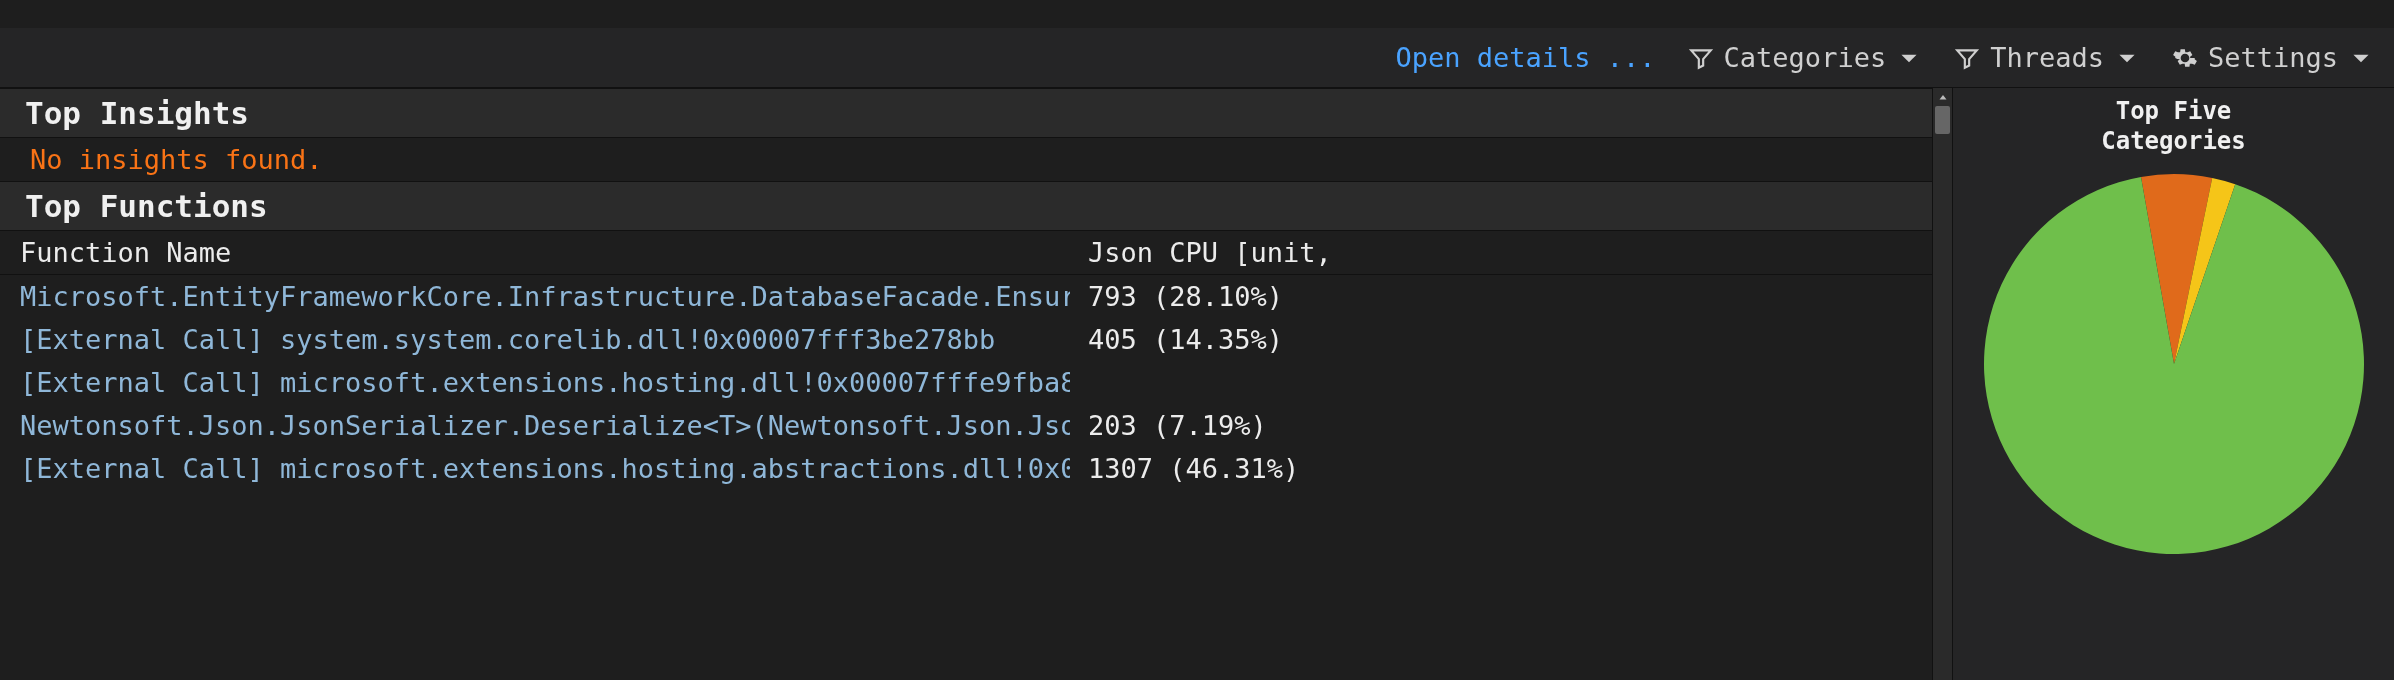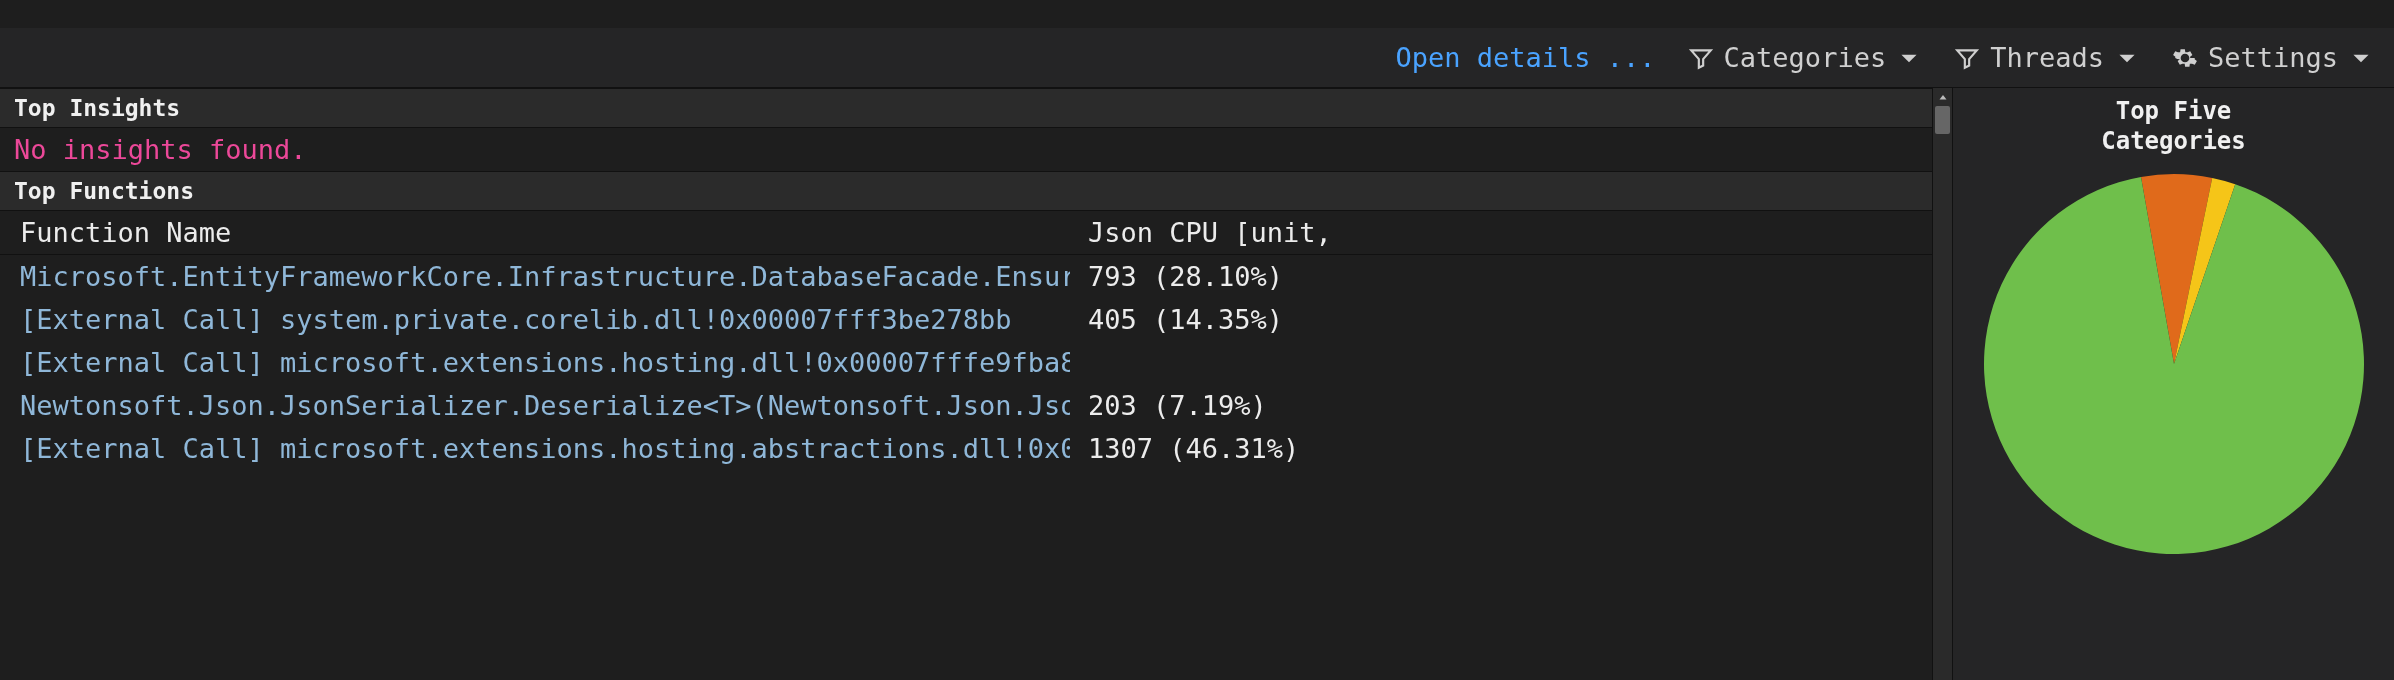--- a/index.html
+++ b/index.html
@@ -78,30 +78,30 @@
     border-left: 1px solid #111;
     display: flex;
     flex-direction: column;
     align-items: center;
     padding-top: 8px;
   }
 
   
   .section-header {
     font-weight: bold;
-    font-size: 23px;
-    padding: 6px 14px;
+    font-size: 31px;
+    padding: 6px 25px;
     background: #2b2b2b;
     border-top: 1px solid #111;
     border-bottom: 1px solid #111;
     color: #f0f0f0;
   }
   .section-body {
-    padding: 6px 14px;
-    color: #ec4899;
+    padding: 6px 30px;
+    color: #f97316;
     background: #1e1e1e;
   }
 
   
   .table {
     flex: 1;
     display: flex;
     flex-direction: column;
     background: #1e1e1e;
     overflow: hidden;
@@ -214,21 +214,21 @@
         <div class="thead">
           <div class="col-fn">Function Name</div>
           <div class="col-cpu">Json CPU [unit,</div>
         </div>
 
         <div class="trow">
           <div class="col-fn"><span class="fn-link">Microsoft.EntityFrameworkCore.Infrastructure.DatabaseFacade.EnsureCreated()</span></div>
           <div class="col-cpu">793 (28.10%)</div>
         </div>
         <div class="trow">
-          <div class="col-fn"><span class="fn-link">[External Call] system.private.corelib.dll!0x00007fff3be278bb</span></div>
+          <div class="col-fn"><span class="fn-link">[External Call] system.system.corelib.dll!0x00007fff3be278bb</span></div>
           <div class="col-cpu">405 (14.35%)</div>
         </div>
         <div class="trow">
           <div class="col-fn"><span class="fn-link">[External Call] microsoft.extensions.hosting.dll!0x00007fffe9fba8df</span></div>
         </div>
         <div class="trow">
           <div class="col-fn"><span class="fn-link">Newtonsoft.Json.JsonSerializer.Deserialize&lt;T&gt;(Newtonsoft.Json.JsonReader)</span></div>
           <div class="col-cpu">203 (7.19%)</div>
         </div>
         <div class="trow">

